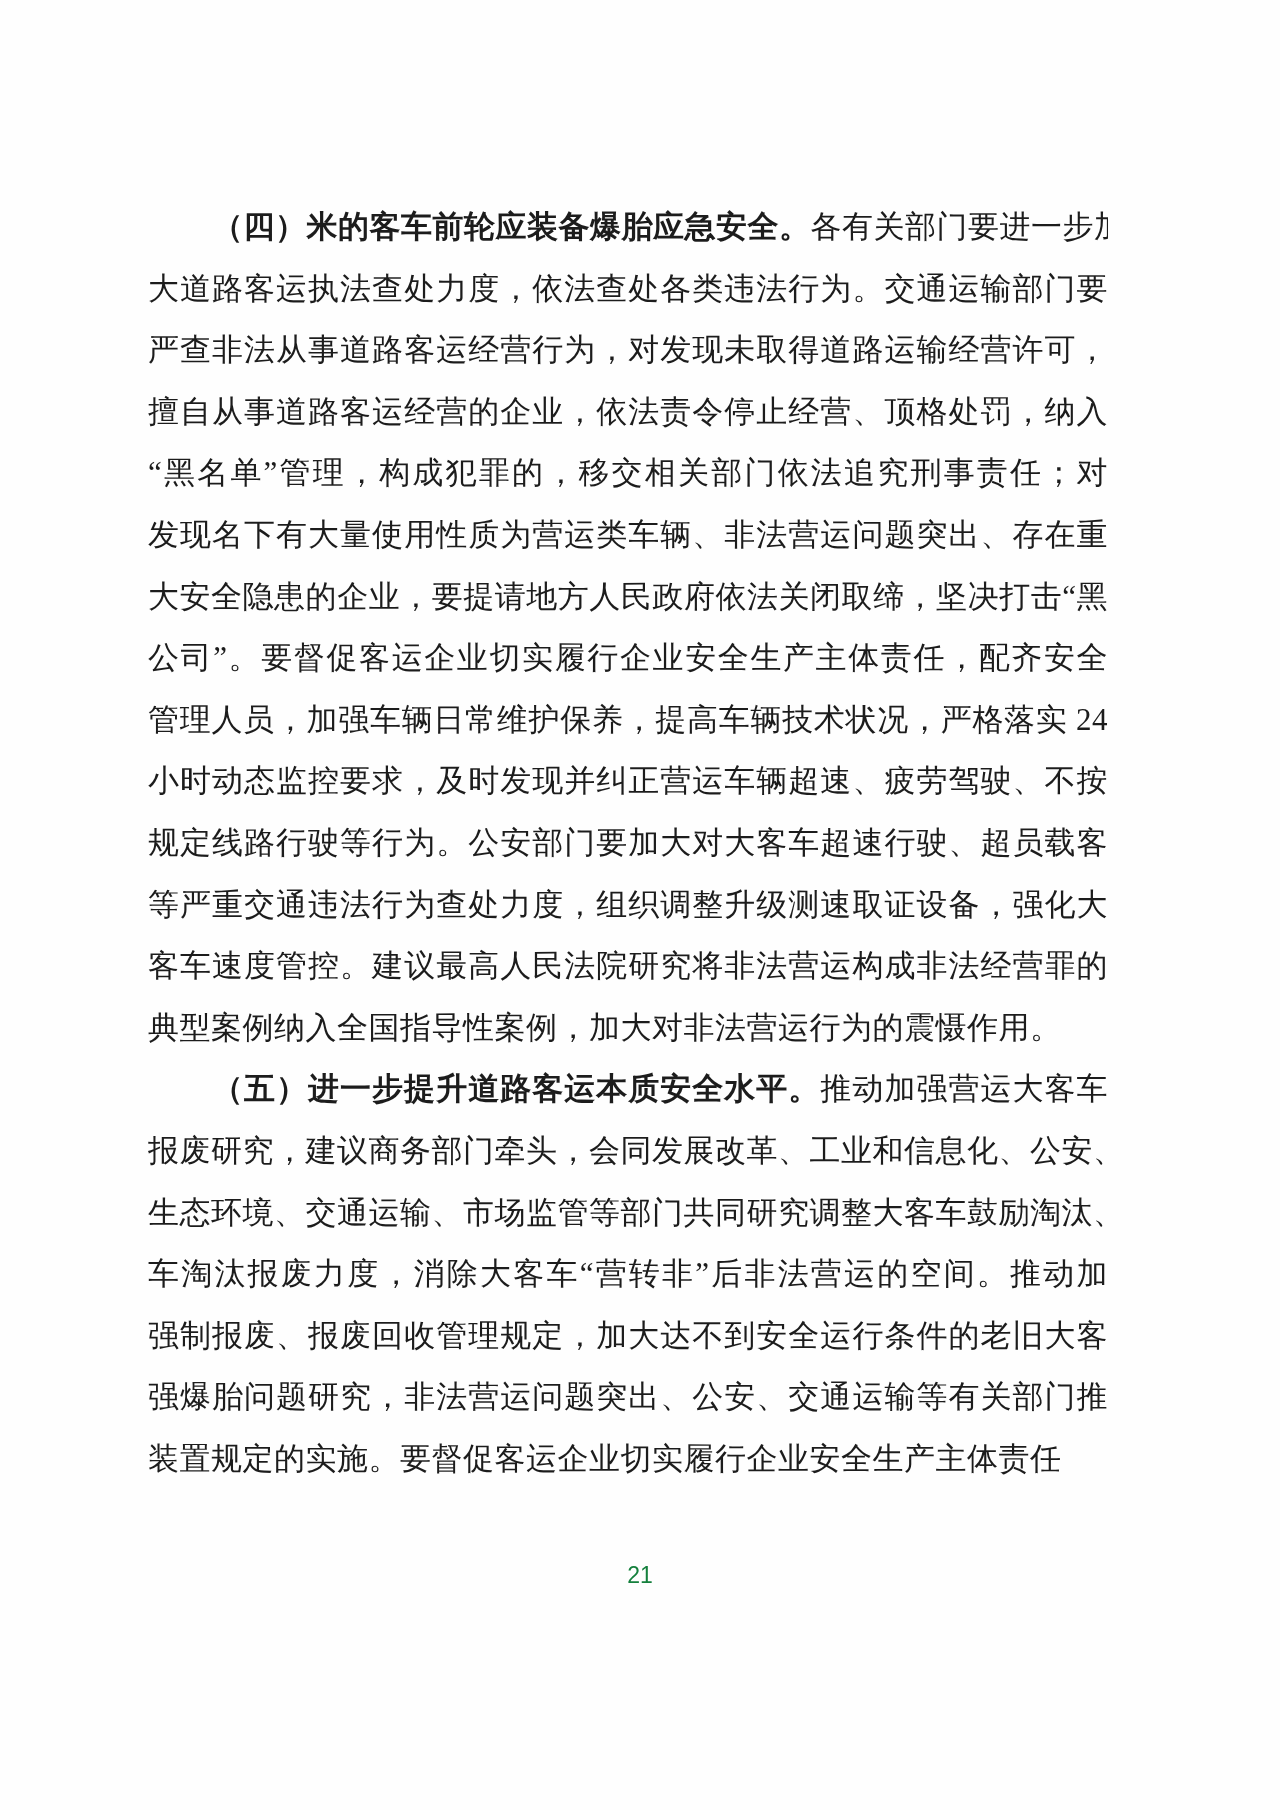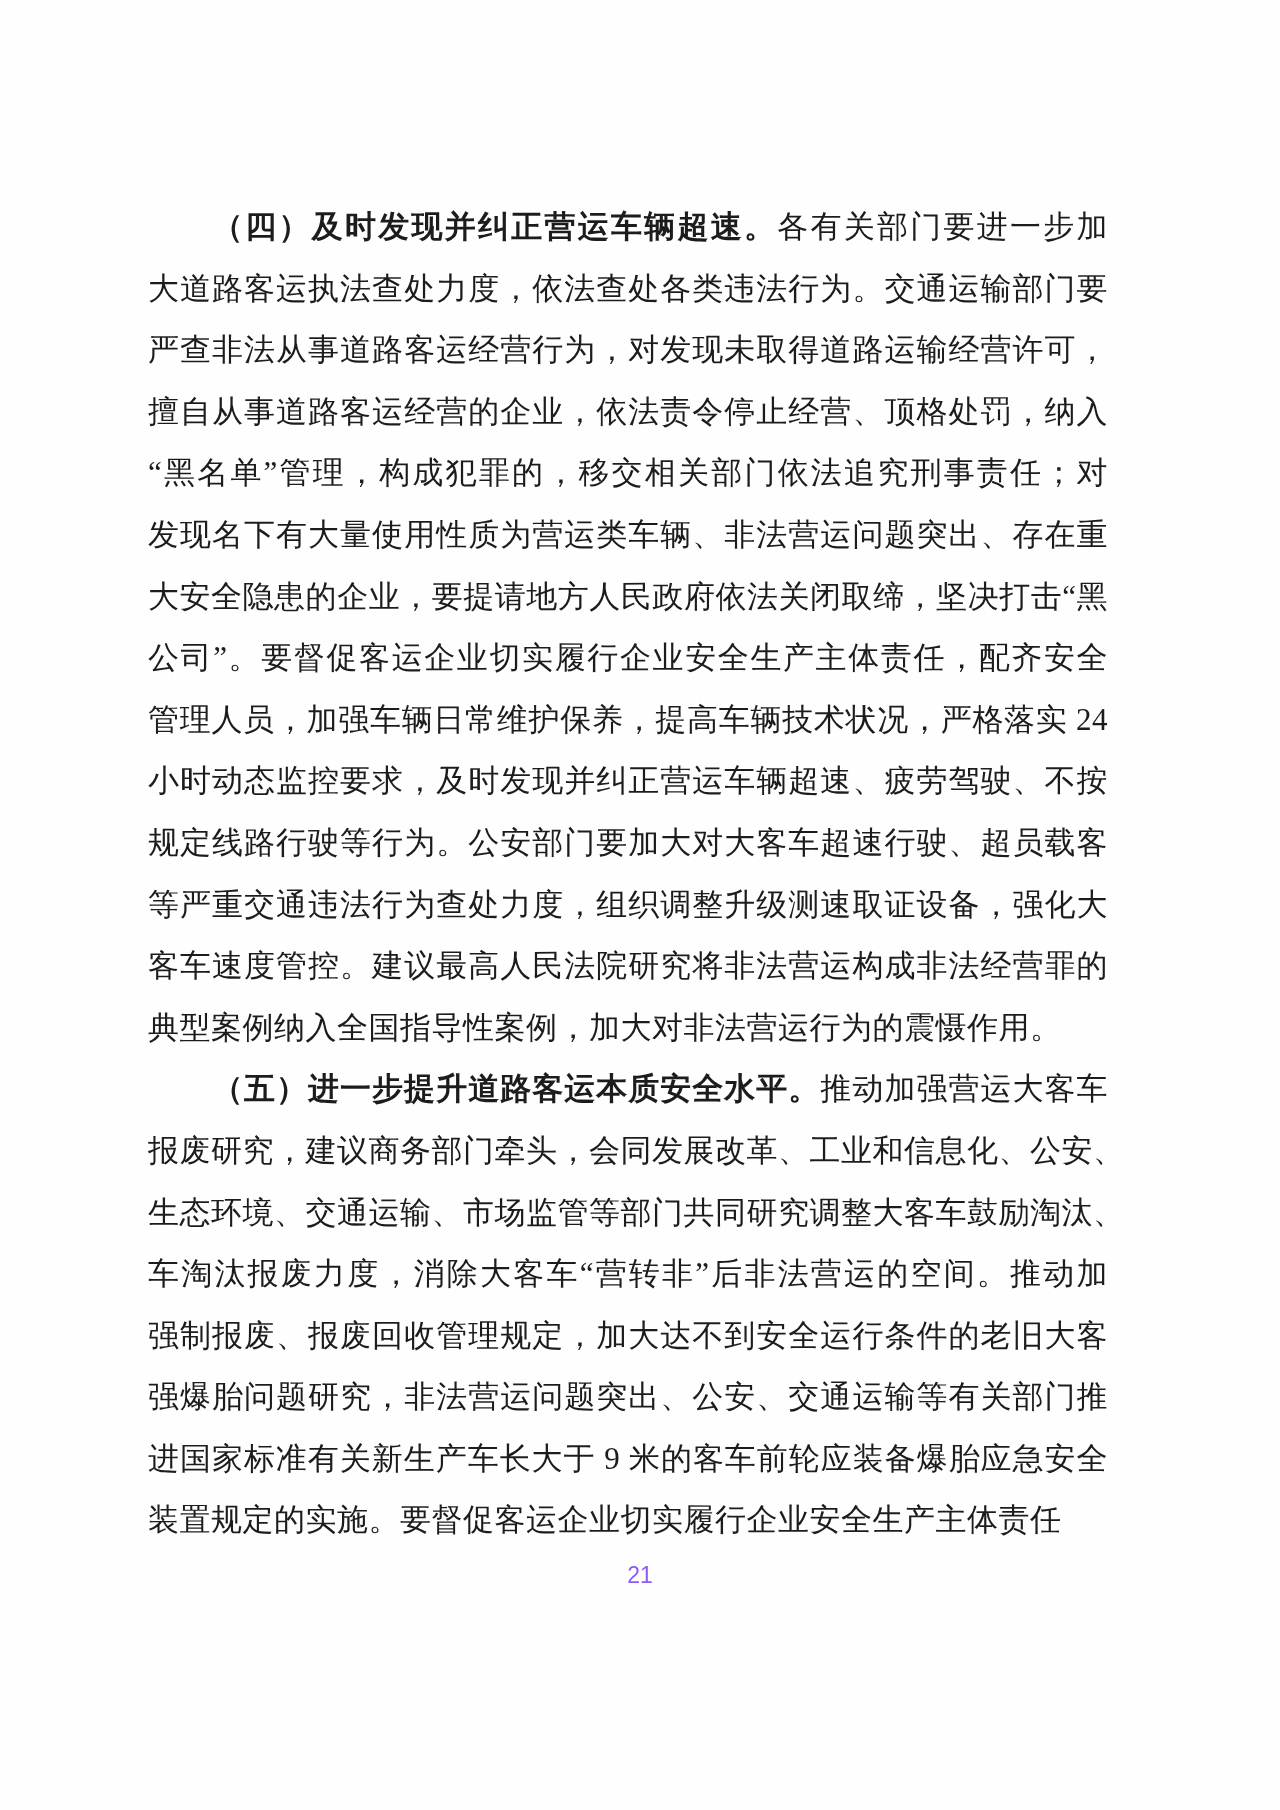--- a/index.html
+++ b/index.html
@@ -45,48 +45,47 @@
     position: absolute;
     top: 1560px;
     left: 0;
     right: 0;
     height: 30px;
     line-height: 30px;
     text-align: center;
     text-align-last: center;
     font-family: "Liberation Sans", "DejaVu Sans", sans-serif;
     font-size: 23px;
-    color: #8b5cf6;
+    color: #15803d;
   }
 </style>
 </head>
 <body>
 
 <div class="page">
   <div class="content">
 
-    <div class="line indent"><b>（四）及时发现并纠正营运车辆超速。</b><span>各有关部门要进一步加</span></div>
+    <div class="line indent"><b>（四）米的客车前轮应装备爆胎应急安全。</b><span>各有关部门要进一步加</span></div>
     <div class="line"><span>大道路客运执法查处力度，依法查处各类违法行为。交通运输部门要</span></div>
     <div class="line"><span>严查非法从事道路客运经营行为，对发现未取得道路运输经营许可，</span></div>
     <div class="line"><span>擅自从事道路客运经营的企业，依法责令停止经营、顶格处罚，纳入</span></div>
     <div class="line"><span>“黑名单”管理，构成犯罪的，移交相关部门依法追究刑事责任；对</span></div>
     <div class="line"><span>发现名下有大量使用性质为营运类车辆、非法营运问题突出、存在重</span></div>
     <div class="line"><span>大安全隐患的企业，要提请地方人民政府依法关闭取缔，坚决打击“黑</span></div>
     <div class="line"><span>公司”。要督促客运企业切实履行企业安全生产主体责任，配齐安全</span></div>
     <div class="line"><span>管理人员，加强车辆日常维护保养，提高车辆技术状况，严格落实 24</span></div>
     <div class="line"><span>小时动态监控要求，及时发现并纠正营运车辆超速、疲劳驾驶、不按</span></div>
     <div class="line"><span>规定线路行驶等行为。公安部门要加大对大客车超速行驶、超员载客</span></div>
     <div class="line"><span>等严重交通违法行为查处力度，组织调整升级测速取证设备，强化大</span></div>
     <div class="line"><span>客车速度管控。建议最高人民法院研究将非法营运构成非法经营罪的</span></div>
     <div class="line para-end"><span>典型案例纳入全国指导性案例，加大对非法营运行为的震慑作用。</span></div>
     <div class="line indent"><b>（五）进一步提升道路客运本质安全水平。</b><span>推动加强营运大客车</span></div>
     <div class="line"><span>报废研究，建议商务部门牵头，会同发展改革、工业和信息化、公安、</span></div>
     <div class="line"><span>生态环境、交通运输、市场监管等部门共同研究调整大客车鼓励淘汰、</span></div>
     <div class="line"><span>车淘汰报废力度，消除大客车“营转非”后非法营运的空间。推动加</span></div>
     <div class="line"><span>强制报废、报废回收管理规定，加大达不到安全运行条件的老旧大客</span></div>
     <div class="line"><span>强爆胎问题研究，非法营运问题突出、公安、交通运输等有关部门推</span></div>
-    <div class="line"><span>进国家标准有关新生产车长大于 9 米的客车前轮应装备爆胎应急安全</span></div>
     <div class="line para-end"><span>装置规定的实施。要督促客运企业切实履行企业安全生产主体责任</span></div>
 
   </div>
 
   <div class="page-number">21</div>
 </div>
 
 </body></html>

